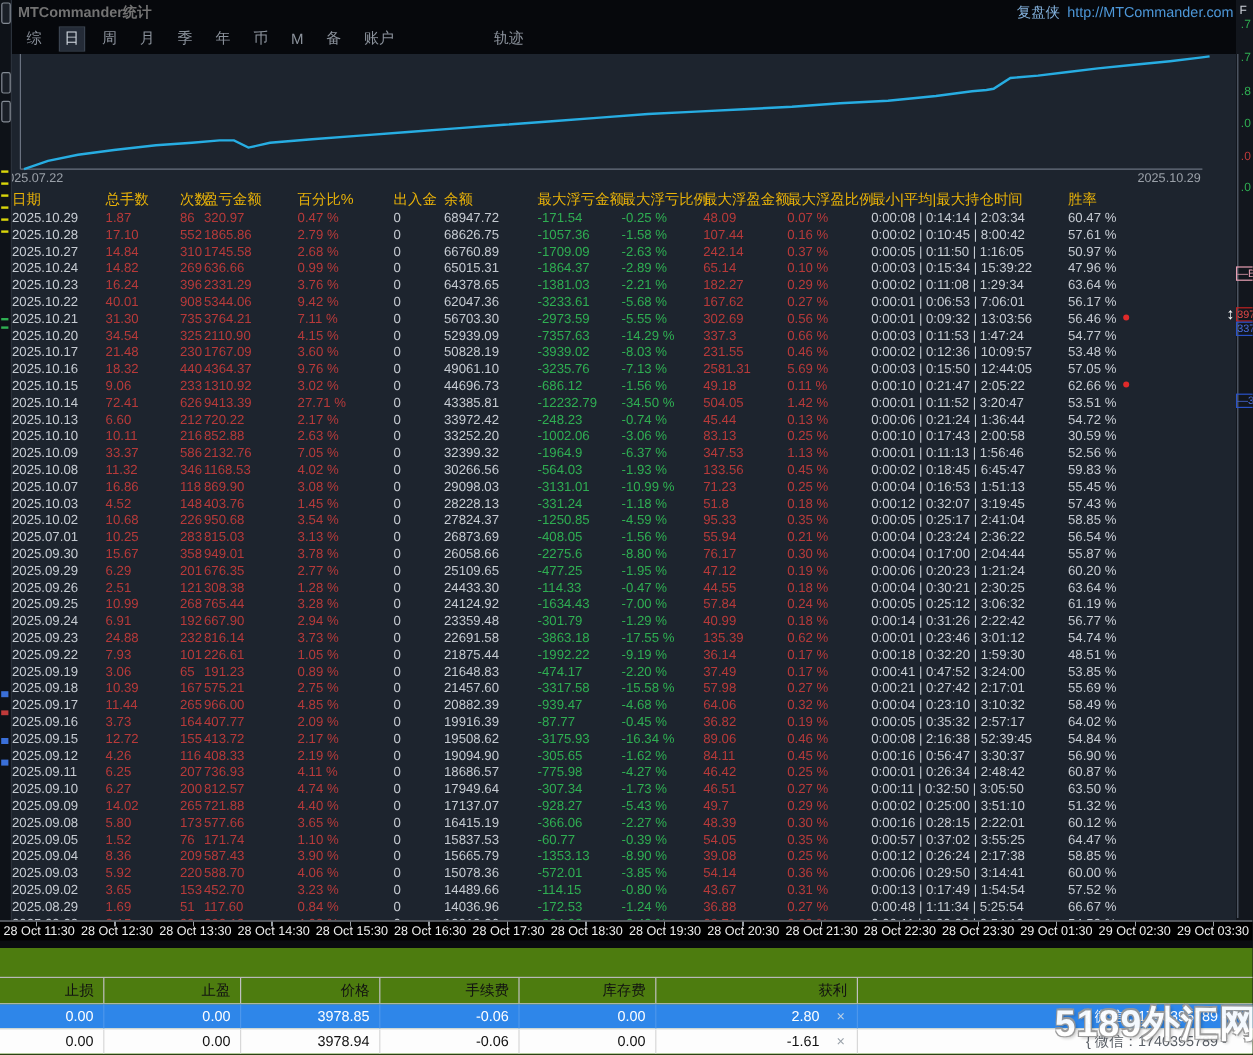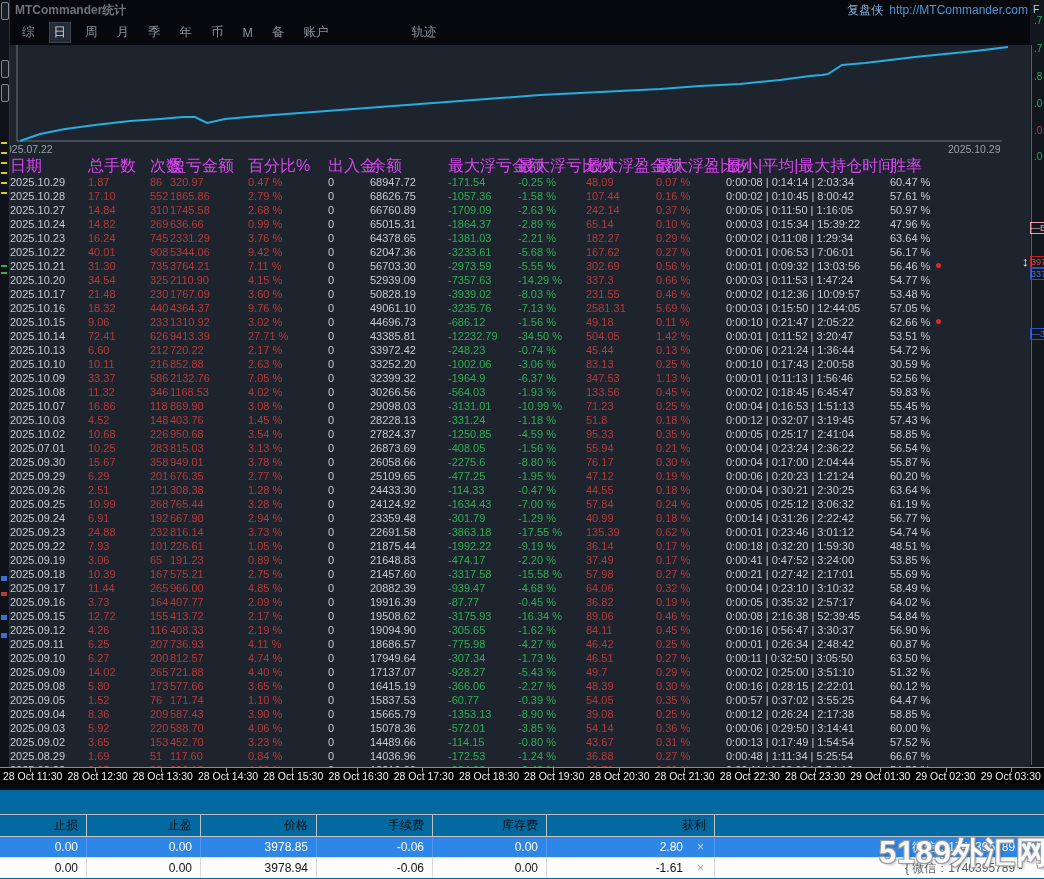--- a/index.html
+++ b/index.html
@@ -35,42 +35,42 @@
   .mi.trail{margin-left:64px;}
 
   
   .chart{position:absolute;left:0;top:45px;width:1044px;height:113px;}
   .chart svg{position:absolute;left:0;top:0;}
   .ax-label{position:absolute;top:98px;font-size:10.5px;color:#9aa0a8;}
   .ax-label.left{left:6px;}
   .ax-label.right{left:948px;}
 
   
-  .thead{position:absolute;left:0;top:158px;width:1044px;height:16px;font-size:16px;color:#d946ef;}
+  .thead{position:absolute;left:0;top:158px;width:1044px;height:16px;font-size:12px;color:#eab308;}
   .thead span{position:absolute;top:0;line-height:16px;white-space:nowrap;}
   .rows{position:absolute;left:0;top:175px;width:1044px;}
   .partial{position:absolute;left:0;top:763px;width:1044px;height:4px;overflow:hidden;}
   .srow{position:relative;height:14px;line-height:14px;font-size:11px;white-space:nowrap;}
   .srow span{position:absolute;top:0;}
   .cl0{left:10px}.cl1{left:88px}.cl2{left:150px}.cl3{left:170px}.cl4{left:248px}.cl5{left:328px}
   .cl6{left:370px}.cl7{left:448px}.cl8{left:518px}.cl9{left:586px}.cl10{left:656px}.cl11{left:726px}.cl12{left:890px}
   .red{color:#b73a3a}.grn{color:#2fae52}.wht{color:#c6cbd2}
   .dot::after{content:'';display:inline-block;width:5px;height:5px;border-radius:50%;background:#e02a2a;margin-left:6px;vertical-align:2px;}
 
   
   .taxis{position:absolute;left:0;top:767px;width:1044px;height:17px;background:#000;border-top:1px solid #878c93;
          box-sizing:border-box;display:flex;justify-content:space-between;padding:0 3px;z-index:10;}
   .taxis::before{content:'';position:absolute;left:30px;right:0;top:0;height:4px;
          background:repeating-linear-gradient(to right,#9aa0a6 0 1px,transparent 1px 65.4px);}
   .tlabel{color:#ededed;font-size:10.5px;line-height:16px;white-space:nowrap;}
 
   
   .bottom{position:absolute;left:0;top:784px;width:1044px;height:95px;z-index:11;}
   .bstrip{height:6px;background:#0a0c10;}
-  .panel{position:relative;background:#0369a1;height:89px;}
+  .panel{position:relative;background:#4d7c0f;height:89px;}
   .bband{height:25px;border-bottom:1px solid #b8b8b8;box-sizing:border-box;}
   .brow{display:flex;height:22px;font-size:12px;}
   .brow.head{border-bottom:1px solid #c4c4c4;box-sizing:border-box;color:#111;}
   .brow.data1{height:20px;background:#2e86e9;color:#fff;}
   .brow.data2{height:21px;background:#fdfdfd;color:#111;border-top:1px solid #e2e2e2;box-sizing:border-box;}
   .bcell{box-sizing:border-box;border-right:1px solid #c0c0c0;text-align:right;padding-right:8px;line-height:21px;}
   .brow.data1 .bcell{border-right:1px solid #4d97ec;line-height:20px;}
   .brow.data2 .bcell{border-right:1px solid #d8d8d8;}
   .w-sl{width:87px}.w-tp{width:114px}.w-pr{width:116px}.w-cm{width:116px}.w-sw{width:114px}.w-pf{width:168px}
   .w-rm{flex:1;border-right:none !important;position:relative;overflow:hidden;text-align:left;}
@@ -212,21 +212,21 @@
       <span class="cl7 grn">-1864.37</span>
       <span class="cl8 grn">-2.89 %</span>
       <span class="cl9 red">65.14</span>
       <span class="cl10 red">0.10 %</span>
       <span class="cl11 wht">0:00:03 | 0:15:34 | 15:39:22</span>
       <span class="cl12 wht">47.96 %</span>
     </div>
       <div class="srow">
       <span class="cl0 wht">2025.10.23</span>
       <span class="cl1 red">16.24</span>
-      <span class="cl2 red">745</span>
+      <span class="cl2 red">396</span>
       <span class="cl3 red">2331.29</span>
       <span class="cl4 red">3.76 %</span>
       <span class="cl5 wht">0</span>
       <span class="cl6 wht">64378.65</span>
       <span class="cl7 grn">-1381.03</span>
       <span class="cl8 grn">-2.21 %</span>
       <span class="cl9 red">182.27</span>
       <span class="cl10 red">0.29 %</span>
       <span class="cl11 wht">0:00:02 | 0:11:08 | 1:29:34</span>
       <span class="cl12 wht">63.64 %</span>

